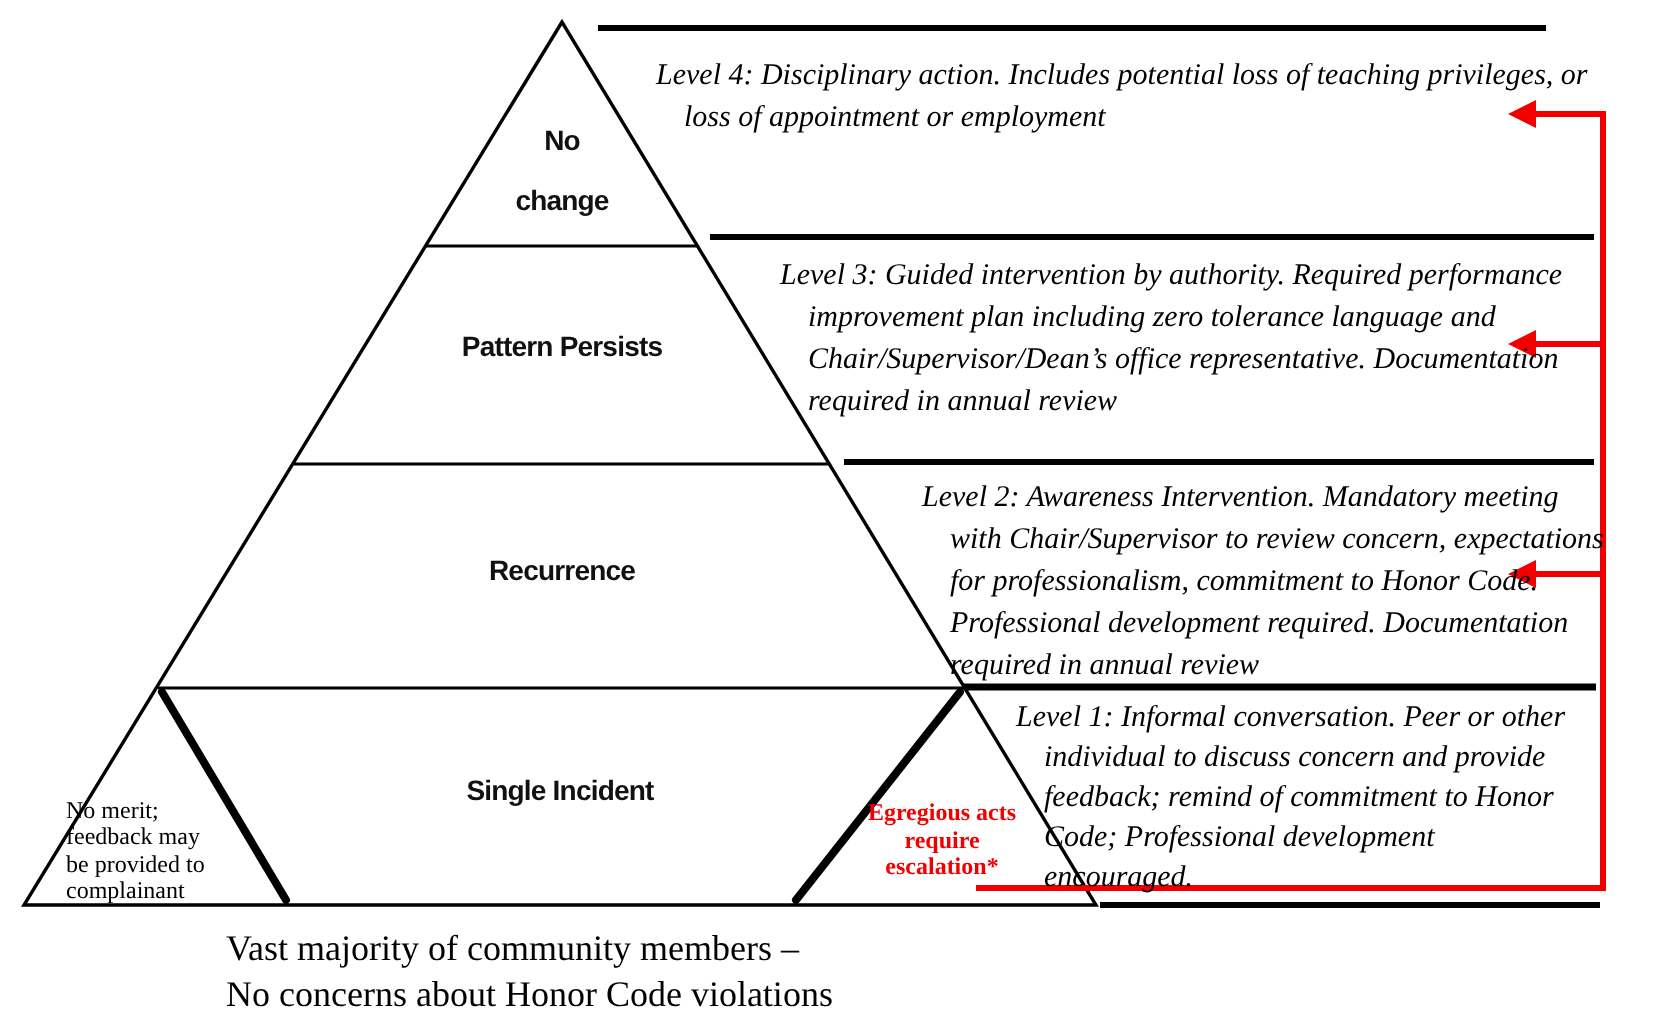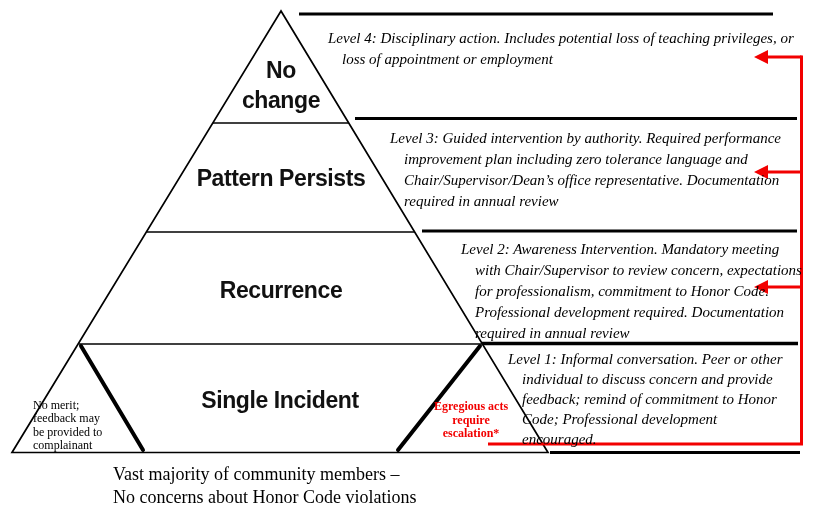--- a/index.html
+++ b/index.html
@@ -15,21 +15,21 @@
     overflow:hidden;
     font-family:"Liberation Serif", serif;
     color:var(--ink);
   }
   .art{position:absolute;left:0;top:0;width:833px;height:517px;}
   
   .tier{
     position:absolute;
     font-family:"Liberation Sans", sans-serif;
     font-weight:700;
-    font-size:23px;
+    font-size:14px;
     letter-spacing:-0.4px;
     text-align:center;
     color:#111;
   }
   .tier-1{left:181px;top:55px;width:200px;line-height:30px;}
   .tier-2{left:161px;top:165px;width:240px;}
   .tier-3{left:171px;top:277px;width:220px;}
   .tier-4{left:170px;top:387px;width:220px;}
   
   .corner-note{position:absolute;font-size:12px;line-height:13.4px;}

